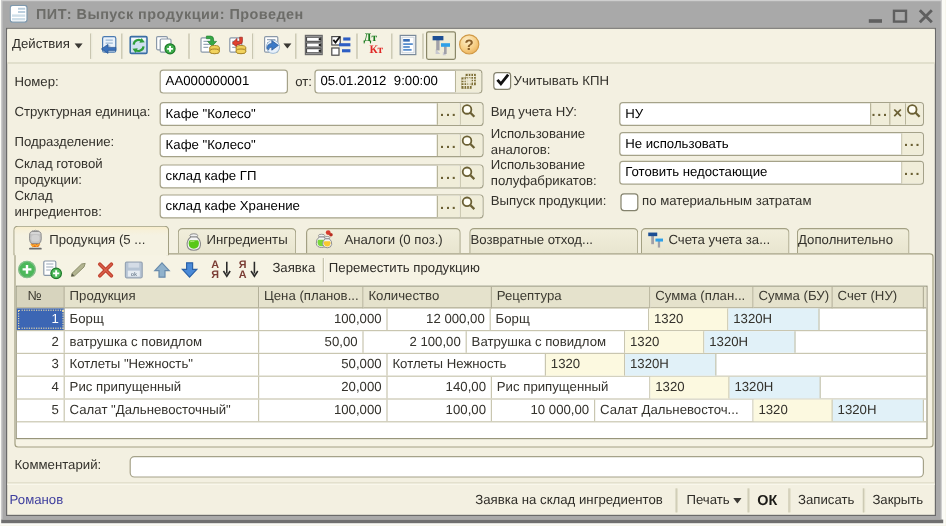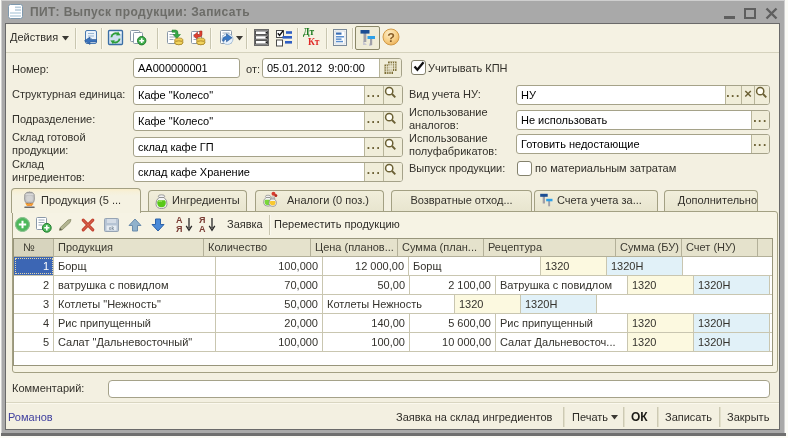--- a/index.html
+++ b/index.html
@@ -33,21 +33,21 @@
 <div class="abs" id="frame"></div>
 <div class="abs" id="botshadow"></div>
 
 <svg class="abs" style="left:8px;top:4px" width="16" height="16" viewBox="0 0 16 16">
 <rect x="0.5" y="0.5" width="14" height="14" rx="2" fill="#ffffff" stroke="#7e99ae"></rect>
 <rect x="7" y="2.5" width="6" height="1.6" fill="#b9cedd"></rect>
     <rect x="7" y="5.2" width="6" height="1.6" fill="#b9cedd"></rect>
 <rect x="2" y="8" width="11" height="2" fill="#cfdfe9"></rect>
     <rect x="2" y="11" width="11" height="2" fill="#cfdfe9"></rect>
 </svg>
-<div class="abs ttext">ПИТ: Выпуск продукции: Записать</div>
+<div class="abs ttext">ПИТ: Выпуск продукции: Проведен</div>
 
 <div class="abs" style="left:724px;top:16px;width:11px;height:3px;background:#5f5f5f"></div>
 <div class="abs" style="left:744px;top:8px;width:12px;height:11px;border:2px solid #5f5f5f"></div>
 <svg class="abs" style="left:765px;top:7px" width="13" height="13" viewBox="0 0 13 13">
     <path d="M1.5 1.5 L11.5 11.5 M11.5 1.5 L1.5 11.5" stroke="#5f5f5f" stroke-width="2.4"></path>
   </svg>
 <div class="abs" id="client"></div>
 
 <div class="abs" style="left:6px;top:25px;width:773px;height:28px;background:#f5f2e3;border-bottom:1px solid #d5d2bd"></div>
 <div class="abs" style="left:10px;top:31px;color:#2f2d28">Действия</div>
@@ -232,23 +232,23 @@
         <path d="M8 8 L11.3 11.3" stroke="#6b6034" stroke-width="1.9"></path>
       </svg>
     </div>
 <div class="ibtn dots" style="left:751px;top:111px;width:18px;height:18px;border-radius:0 2px 2px 0">...</div>
 <div class="ibtn dots" style="left:751px;top:135px;width:18px;height:18px;border-radius:0 2px 2px 0">...</div>
 </div>
 
 <div class="abs" style="left:12px;top:211px;width:766px;height:162px;border:1px solid #a3a083;border-radius:0 3px 3px 3px;background:#f6f3e4"></div>
 <div class="tab" style="left:148px;top:190px;width:99px;height:21px;padding-left:23px">Ингредиенты</div>
 <div class="tab" style="left:255px;top:190px;width:129px;height:21px;padding-left:31px">Аналоги (0 поз.)</div>
-<div class="tab" style="left:391px;top:190px;width:141px;height:21px;text-align:center">Возвратные отход...</div>
+<div class="tab" style="left:391px;top:190px;width:141px;height:21px;">Возвратные отход...</div>
 <div class="tab" style="left:534px;top:190px;width:124px;height:21px;padding-left:22px">Счета учета за...</div>
-<div class="tab" style="left:664px;top:190px;width:94px;height:21px;text-align:right">Дополнительно</div>
+<div class="tab" style="left:664px;top:190px;width:94px;height:21px;text-align:left">Дополнительно</div>
 <div class="tab tabactive" style="left:11px;top:188px;width:130px;height:25px;padding-left:29px;padding-top:2px">Продукция (5 ...</div>
 <div id="tabicons">
 <svg class="abs" style="left:22px;top:191px;z-index:6" width="15" height="18" viewBox="0 0 15 18">
  <path d="M3.5 11.5 L5 14.8 L10 14.8 L11.5 11.5 Z" fill="#e86818"></path>
  <path d="M3.8 12.2 L5.3 14.2 L6.9 12.4 L8.5 14.2 L10.1 12.4 L11.2 13.4" fill="none" stroke="#f8a830" stroke-width="1.2"></path>
  <rect x="2.2" y="15.4" width="10.6" height="1.6" rx="0.8" fill="#6a6a6a"></rect>
  <path d="M4.5 2 Q5 0.6 6 1.4 Q7.5 0.2 9 1.4 Q10 0.6 10.5 2 Z" fill="#c8c8c8" stroke="#8a8a8a" stroke-width="0.6"></path>
  <path d="M2.8 3.6 Q3.2 2 5 2 L10 2 Q11.8 2 12.2 3.6 L12.4 8 Q12.4 11.6 10.2 12 L4.8 12 Q2.6 11.6 2.6 8 Z" fill="#c4c4c4" stroke="#8a8a8a" stroke-width="0.8"></path>
  <path d="M3.4 3.8 Q3.8 2.6 5 2.6 L10 2.6 Q11.2 2.6 11.6 3.8 L3.4 3.8 Z" fill="#dedede"></path>
  <rect x="4.2" y="4.8" width="6.6" height="5.4" rx="2.2" fill="#d2d2d2"></rect>
@@ -318,43 +318,42 @@
       <path d="M4 0v10M1.2 7.8l2.8 4.4L6.8 7.8" stroke="#2a2a2a" stroke-width="1.3" fill="none"></path>
     </svg>
 </div>
 <div class="abs" style="left:227px;top:218px;color:#2f2d28">Заявка</div>
 <div class="abs sep" style="left:269px;top:215px;height:20px"></div>
 <div class="abs" style="left:274px;top:218px;color:#2f2d28">Переместить продукцию</div>
 
 <div class="abs" style="left:13px;top:238px;width:760px;height:128px;border:1px solid #98957b;background:#fff">
   <div class="frow">
     <div class="hcell" style="width:40px;background:#d7d4be;padding-left:9px">№</div>
-    <div class="hcell" style="width:150px">Продукция</div>
+    <div class="hcell" style="width:162px">Продукция</div>
+    <div class="hcell" style="width:87px">Цена (планов...</div>
     <div class="hcell" style="width:107px">Количество</div>
-    <div class="hcell" style="width:87px">Цена (планов...</div>
+    <div class="hcell" style="width:132px">Рецептура</div>
     <div class="hcell" style="width:86px">Сумма (план...</div>
-    <div class="hcell" style="width:132px">Рецептура</div>
     <div class="hcell" style="width:66px">Сумма (БУ)</div>
     <div class="hcell" style="width:76px">Счет (НУ)</div>
     <div class="hcell" style="flex:1;border-right:none;padding:0"></div>
   </div>
   <div class="frow drow">
     <div class="cell num selcell" style="width:40px">1</div>
     <div class="cell" style="width:162px">Борщ</div>
     <div class="cell num" style="width:107px">100,000</div>
     <div class="cell num" style="width:86px">12 000,00</div>
     <div class="cell" style="width:132px">Борщ</div>
     <div class="cell bu" style="width:66px">1320</div>
     <div class="cell nu" style="width:76px">1320Н</div>
     <div class="cell" style="flex:1;border-right:none;padding:0"></div>
   </div>
   <div class="frow drow">
     <div class="cell num" style="width:40px">2</div>
     <div class="cell" style="width:162px">ватрушка с повидлом</div>
-    <div class="cell num" style="width:107px">70,000</div>
     <div class="cell num" style="width:87px">50,00</div>
     <div class="cell num" style="width:86px">2 100,00</div>
     <div class="cell" style="width:132px">Ватрушка с повидлом</div>
     <div class="cell bu" style="width:66px">1320</div>
     <div class="cell nu" style="width:76px">1320Н</div>
     <div class="cell" style="flex:1;border-right:none;padding:0"></div>
   </div>
   <div class="frow drow">
     <div class="cell num" style="width:40px">3</div>
     <div class="cell" style="width:162px">Котлеты "Нежность"</div>
@@ -362,21 +361,20 @@
     <div class="cell" style="width:132px">Котлеты Нежность</div>
     <div class="cell bu" style="width:66px">1320</div>
     <div class="cell nu" style="width:76px">1320Н</div>
     <div class="cell" style="flex:1;border-right:none;padding:0"></div>
   </div>
   <div class="frow drow">
     <div class="cell num" style="width:40px">4</div>
     <div class="cell" style="width:162px">Рис припущенный</div>
     <div class="cell num" style="width:107px">20,000</div>
     <div class="cell num" style="width:87px">140,00</div>
-    <div class="cell num" style="width:86px">5 600,00</div>
     <div class="cell" style="width:132px">Рис припущенный</div>
     <div class="cell bu" style="width:66px">1320</div>
     <div class="cell nu" style="width:76px">1320Н</div>
     <div class="cell" style="flex:1;border-right:none;padding:0"></div>
   </div>
   <div class="frow drow">
     <div class="cell num" style="width:40px">5</div>
     <div class="cell" style="width:162px">Салат "Дальневосточный"</div>
     <div class="cell num" style="width:107px">100,000</div>
     <div class="cell num" style="width:87px">100,00</div>

